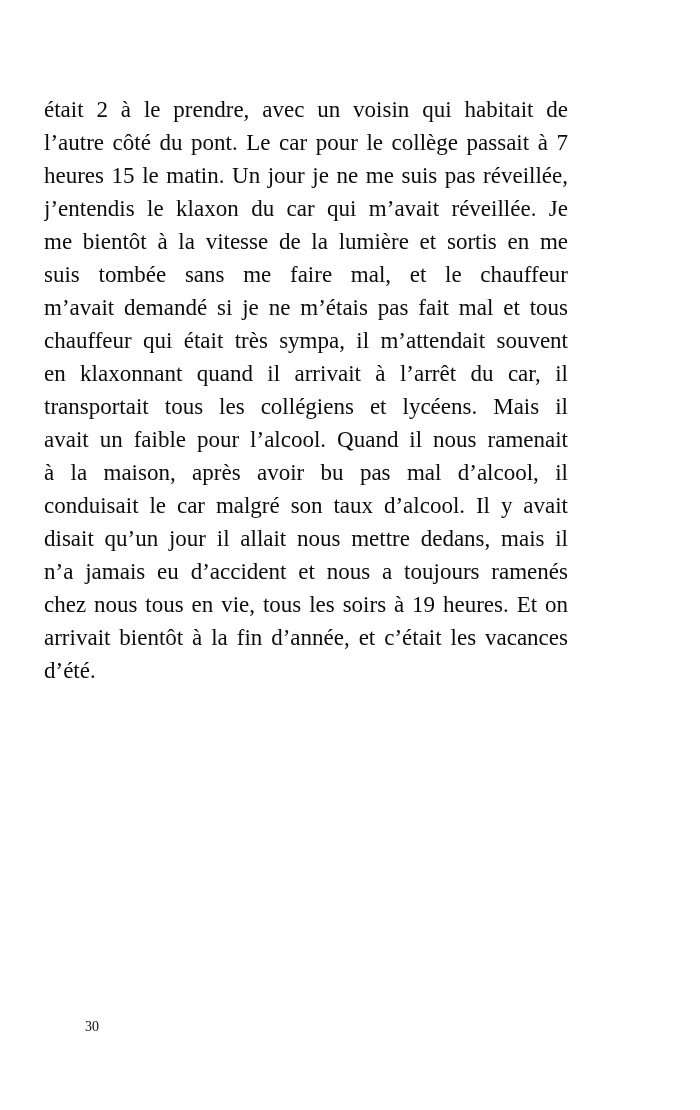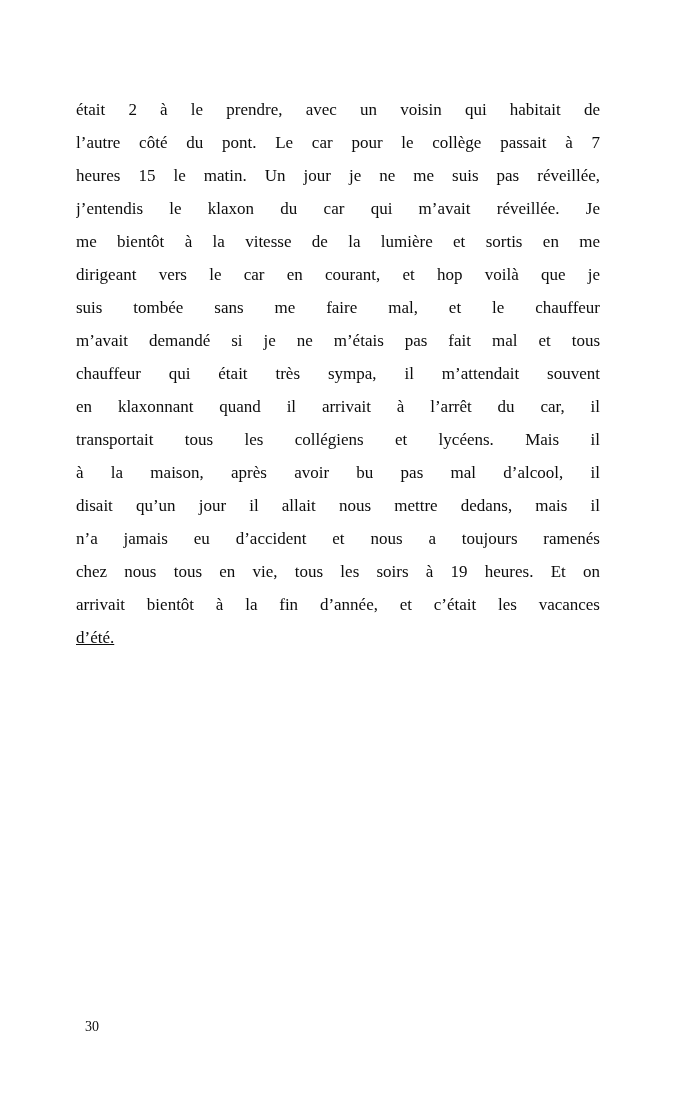--- a/index.html
+++ b/index.html
@@ -18,38 +18,37 @@
   .book-page {
     position: absolute;
     left: 0;
     top: 0;
     width: 700px;
     height: 1110px;
     background: #ffffff;
   }
   .text-block {
     position: absolute;
-    left: 76px;
+    left: 44px;
     top: 93px;
     width: 524px;
-    font-size: 17px;
+    font-size: 23px;
     line-height: 33px;
     color: #0c0c0c;
   }
   .line {
     text-align: justify;
     text-align-last: justify;
     height: 33px;
     overflow: hidden;
     white-space: normal;
   }
   .line.last {
     text-align: center;
     text-align-last: left;
-    text-decoration: underline;
   }
   .page-number {
     position: absolute;
     left: 85px;
     top: 1010px;
     font-size: 14px;
     line-height: 33px;
     color: #0c0c0c;
   }
 </style>
@@ -57,27 +56,28 @@
 <body>
 
 <div class="book-page">
 
   <div class="text-block">
     <div class="line">était 2 à le prendre, avec un voisin qui habitait de</div>
     <div class="line">l’autre côté du pont. Le car pour le collège passait à 7</div>
     <div class="line">heures 15 le matin. Un jour je ne me suis pas réveillée,</div>
     <div class="line">j’entendis le klaxon du car qui m’avait réveillée. Je</div>
     <div class="line">me bientôt à la vitesse de la lumière et sortis en me</div>
-    <div class="line">dirigeant vers le car en courant, et hop voilà que je</div>
     <div class="line">suis tombée sans me faire mal, et le chauffeur</div>
     <div class="line">m’avait demandé si je ne m’étais pas fait mal et tous</div>
     <div class="line">chauffeur qui était très sympa, il m’attendait souvent</div>
     <div class="line">en klaxonnant quand il arrivait à l’arrêt du car, il</div>
     <div class="line">transportait tous les collégiens et lycéens. Mais il</div>
+    <div class="line">avait un faible pour l’alcool. Quand il nous ramenait</div>
     <div class="line">à la maison, après avoir bu pas mal d’alcool, il</div>
+    <div class="line">conduisait le car malgré son taux d’alcool. Il y avait</div>
     <div class="line">disait qu’un jour il allait nous mettre dedans, mais il</div>
     <div class="line">n’a jamais eu d’accident et nous a toujours ramenés</div>
     <div class="line">chez nous tous en vie, tous les soirs à 19 heures. Et on</div>
     <div class="line">arrivait bientôt à la fin d’année, et c’était les vacances</div>
     <div class="line last">d’été.</div>
   </div>
 
   <div class="page-number">30</div>
 
 </div>

